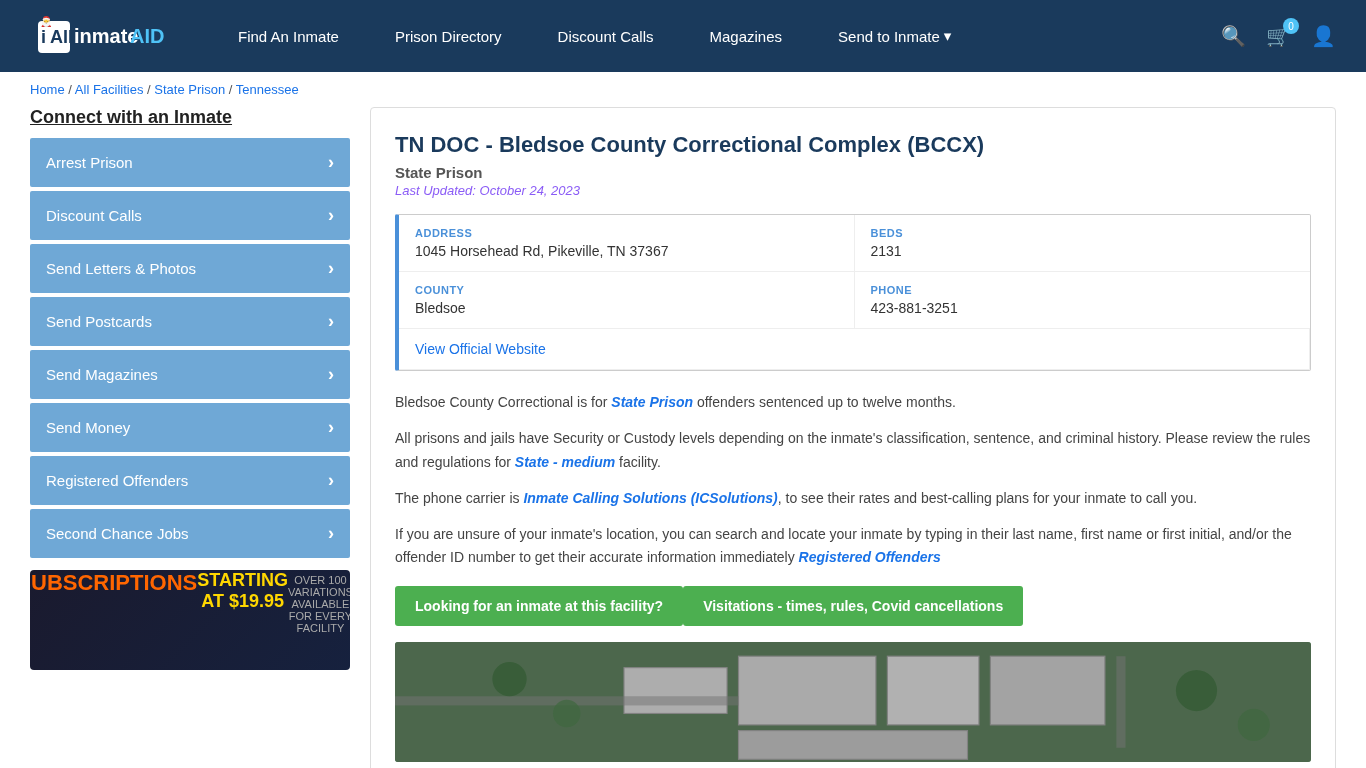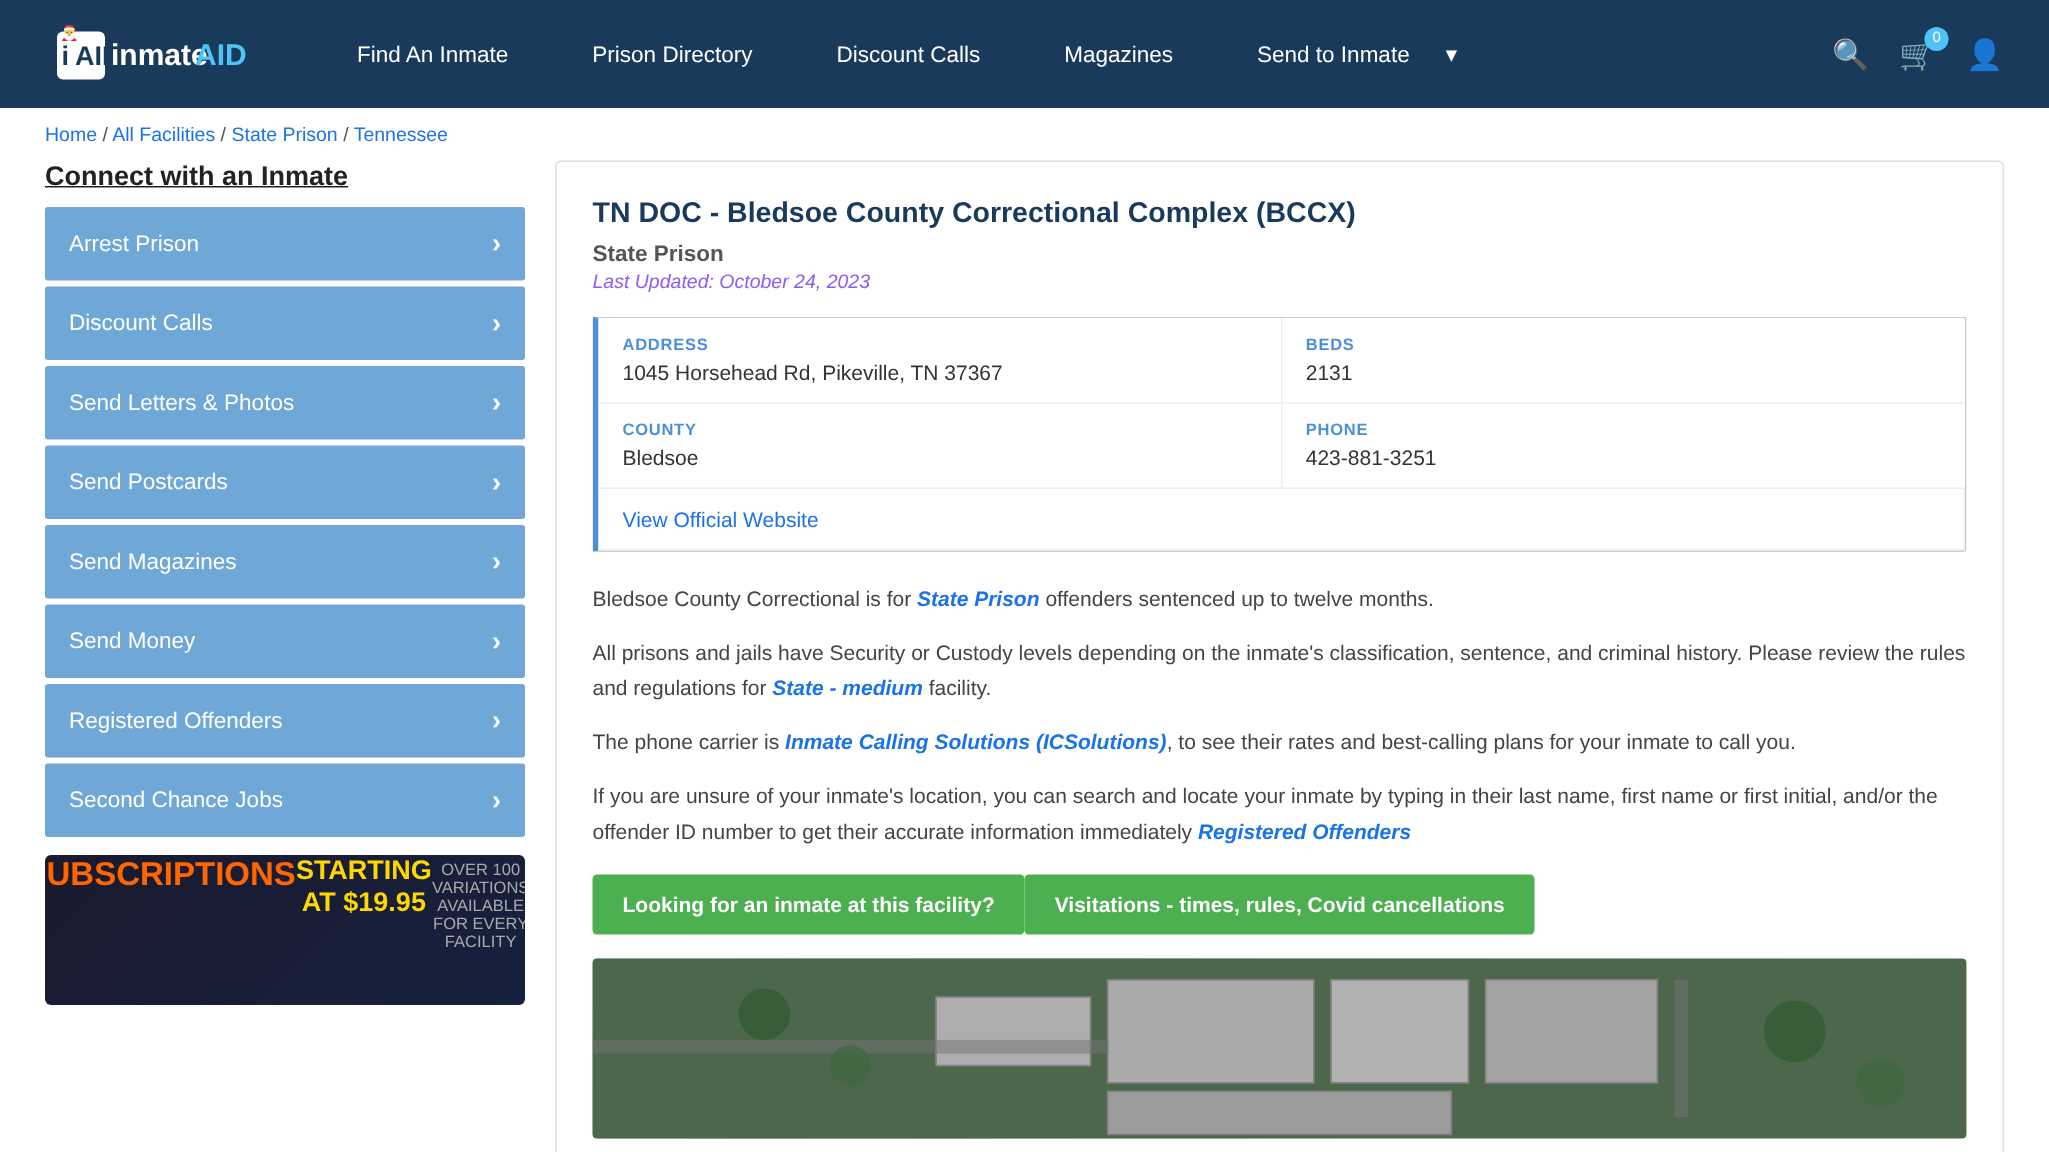--- a/index.html
+++ b/index.html
@@ -31,21 +31,21 @@
       font-size: 15px;
       padding: 0 28px;
       height: 56px;
       display: flex;
       align-items: center;
       white-space: nowrap;
     }
     .nav-send-to-inmate {
       display: flex;
       align-items: center;
-      gap: 20px;
+      gap: 0;
     }
     .header-icons {
       display: flex;
       align-items: center;
       gap: 20px;
       margin-left: auto;
     }
     .header-icon {
       color: #fff;
       font-size: 20px;
@@ -161,21 +161,21 @@
     }
 
     
     .facility-detail {
       flex: 1;
       border: 1px solid #ddd;
       border-radius: 4px;
       padding: 24px;
     }
     .facility-name {
-      font-size: 19px;
+      font-size: 22px;
       font-weight: bold;
       color: #1a3a5c;
       margin-bottom: 6px;
       line-height: 1.2;
     }
     .facility-type {
       font-size: 15px;
       font-weight: bold;
       color: #555;
       margin-bottom: 2px;

